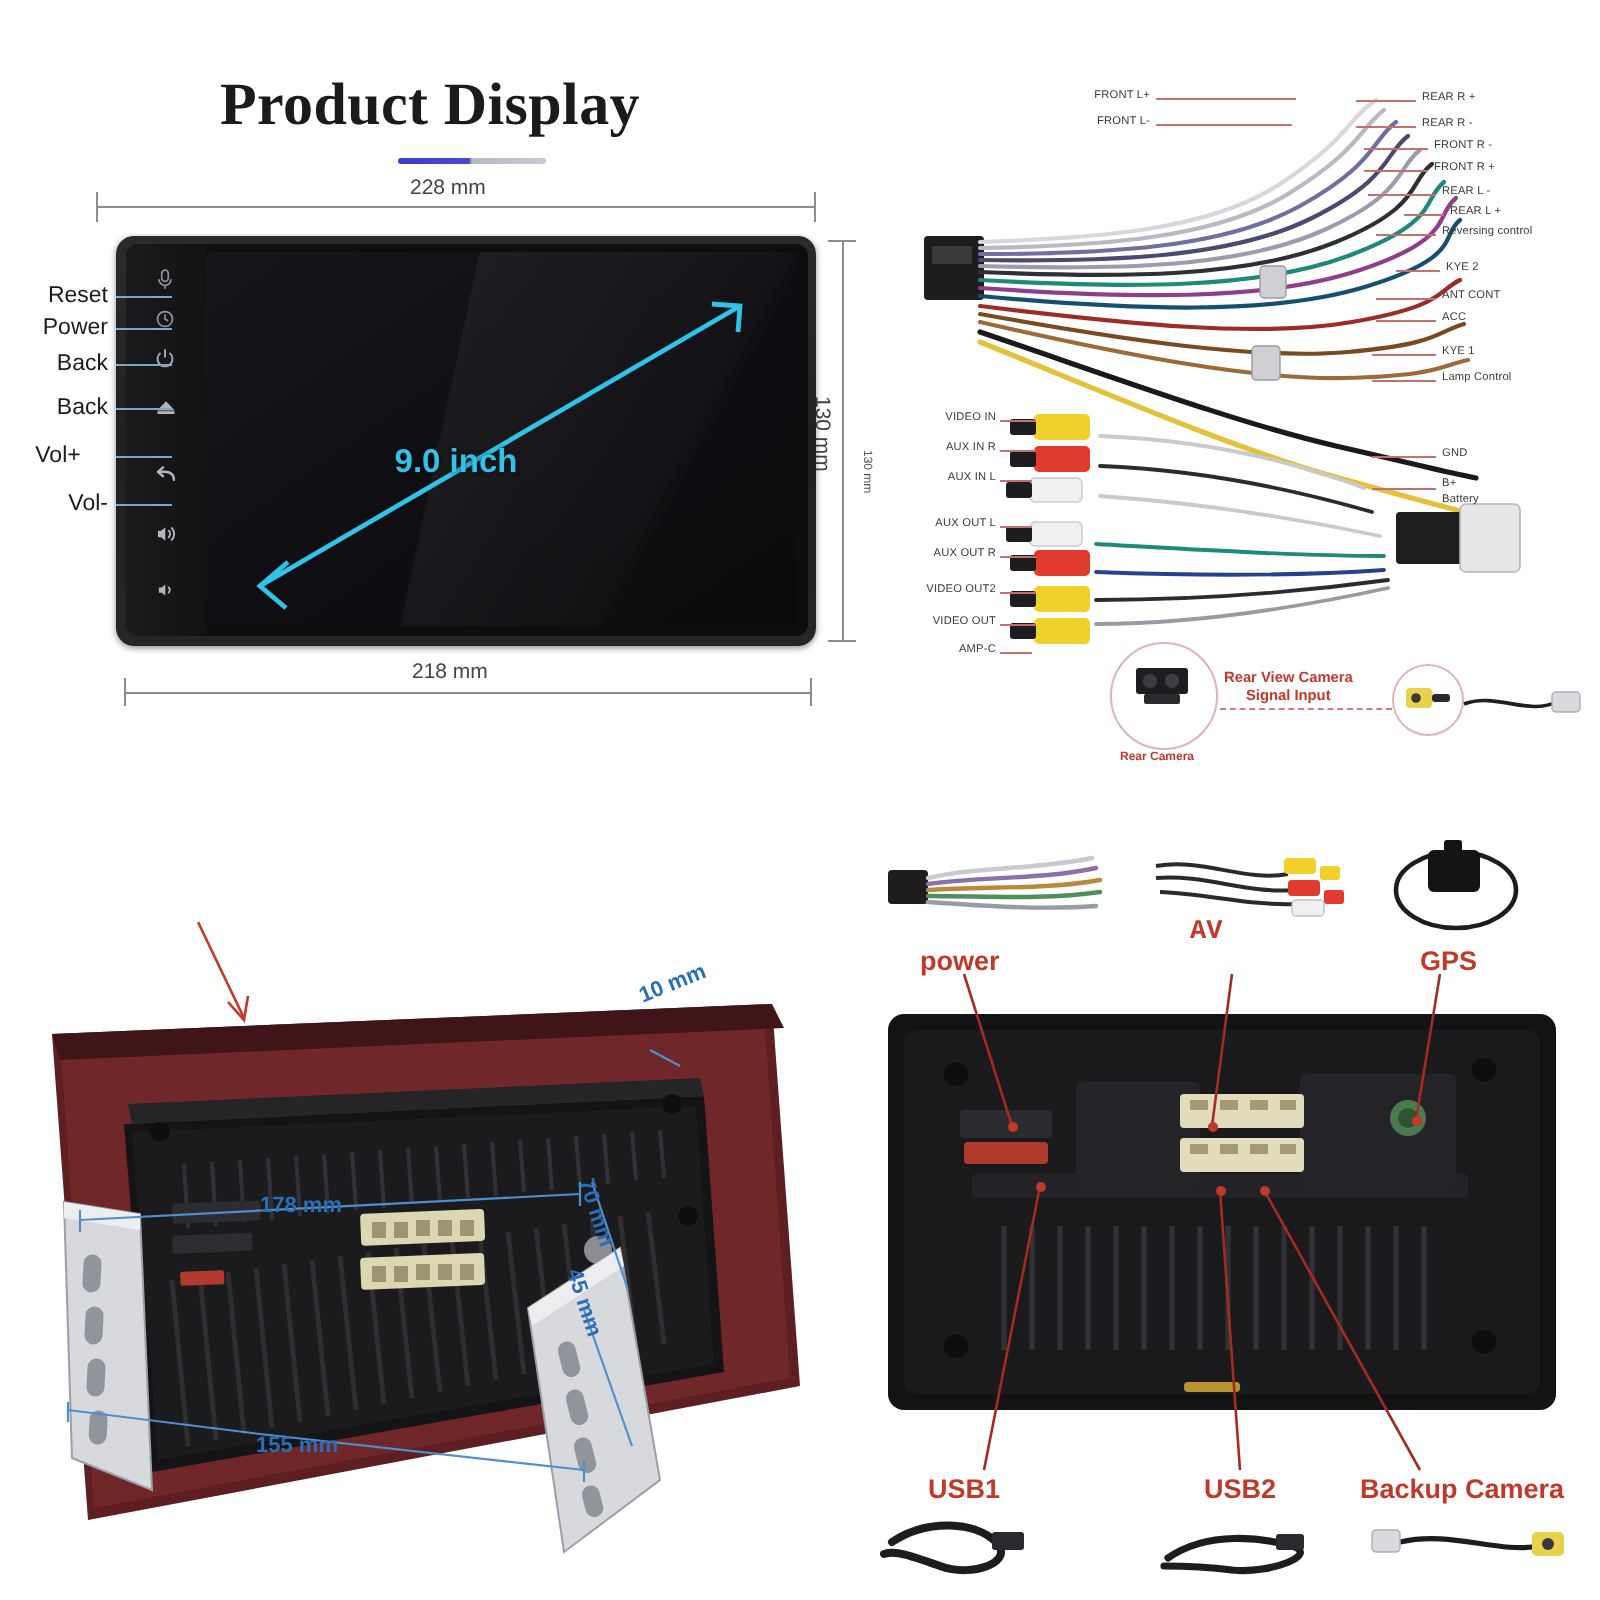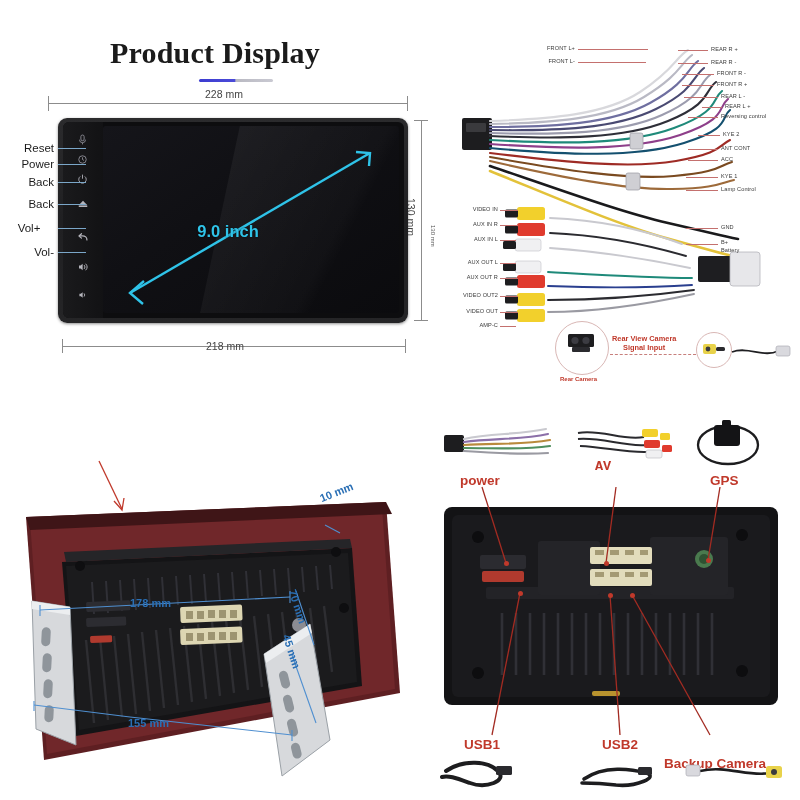--- a/index.html
+++ b/index.html
@@ -169,21 +169,21 @@
 
     <div class="callout-lbl" style="left:4px;top:222px;width:50px;text-align:center;">Vol+</div>
     <div class="callout-line" style="left:58px;top:228px;width:28px;"></div>
 
     <div class="callout-lbl" style="left:4px;top:246px;width:50px;">Vol-</div>
     <div class="callout-line" style="left:58px;top:252px;width:28px;"></div>
 
     <div class="dimline h-line" style="left:62px;top:346px;width:344px;"></div>
     <div class="tick" style="left:62px;top:339px;height:14px;"></div>
     <div class="tick" style="left:405px;top:339px;height:14px;"></div>
-    <div class="dimtxt" style="left:206px;top:340px;">218 mm</div>
+    <div class="dimtxt" style="left:206px;top:330px;">218 mm</div>
   </div>
 
   <div class="panel p-tr">
 
     <div class="vlabel" style="left:6px;top:205px;">130 mm</div>
 
     <div style="position:absolute;left:32px;top:98px;width:30px;height:32px;background:#1d1d1f;border-radius:2px;"></div>
     <div style="position:absolute;left:36px;top:103px;width:20px;height:9px;background:#3a3a3d;border-radius:1px;"></div>
 
     <svg style="position:absolute;left:0;top:0;" width="370" height="380">
@@ -573,21 +573,21 @@
     </svg>
     <div class="dot" style="left:84px;top:156px;"></div>
     <div class="dot" style="left:184px;top:156px;"></div>
     <div class="dot" style="left:286px;top:153px;"></div>
     <div class="dot" style="left:98px;top:186px;"></div>
     <div class="dot" style="left:188px;top:188px;"></div>
     <div class="dot" style="left:210px;top:188px;"></div>
 
     <div class="conn-lbl" style="left:44px;top:332px;">USB1</div>
     <div class="conn-lbl" style="left:182px;top:332px;">USB2</div>
-    <div class="conn-lbl" style="left:244px;top:332px;margin-top:19px;">Backup Camera</div>
+    <div class="conn-lbl" style="left:260px;top:332px;">Backup Camera</div>
 
     <svg style="position:absolute;left:16px;top:352px;" width="100" height="38">
       <path d="M10 14 C28 2, 52 4, 62 14 C72 24, 50 32, 34 26 C20 21, 12 18, 6 20" stroke="#1d1d1f" stroke-width="4" fill="none" stroke-linecap="round"></path>
       <rect x="60" y="9" width="16" height="9" rx="1.5" fill="#2a2a2e"></rect>
     </svg>
     <svg style="position:absolute;left:156px;top:354px;" width="100" height="36">
       <path d="M8 20 C28 6, 56 10, 70 14 C84 18, 60 28, 40 26 C24 24, 14 24, 6 24" stroke="#1d1d1f" stroke-width="3.6" fill="none" stroke-linecap="round"></path>
       <rect x="62" y="8" width="14" height="8" rx="1.5" fill="#2a2a2e"></rect>
     </svg>
     <svg style="position:absolute;left:258px;top:352px;" width="110" height="38">

